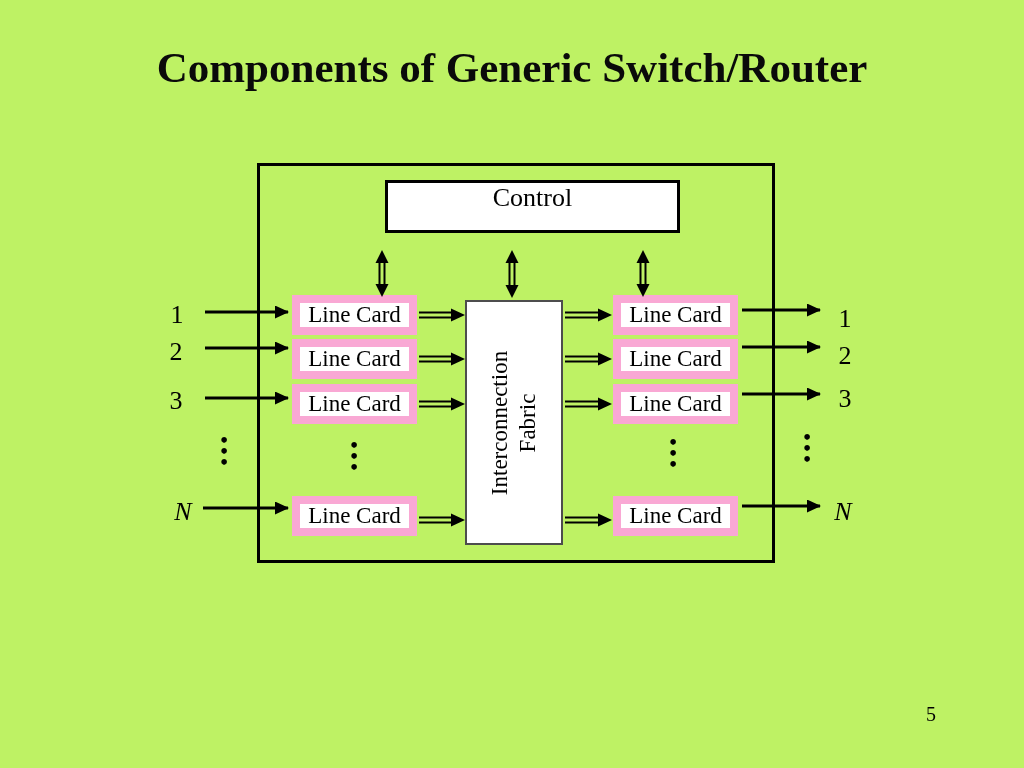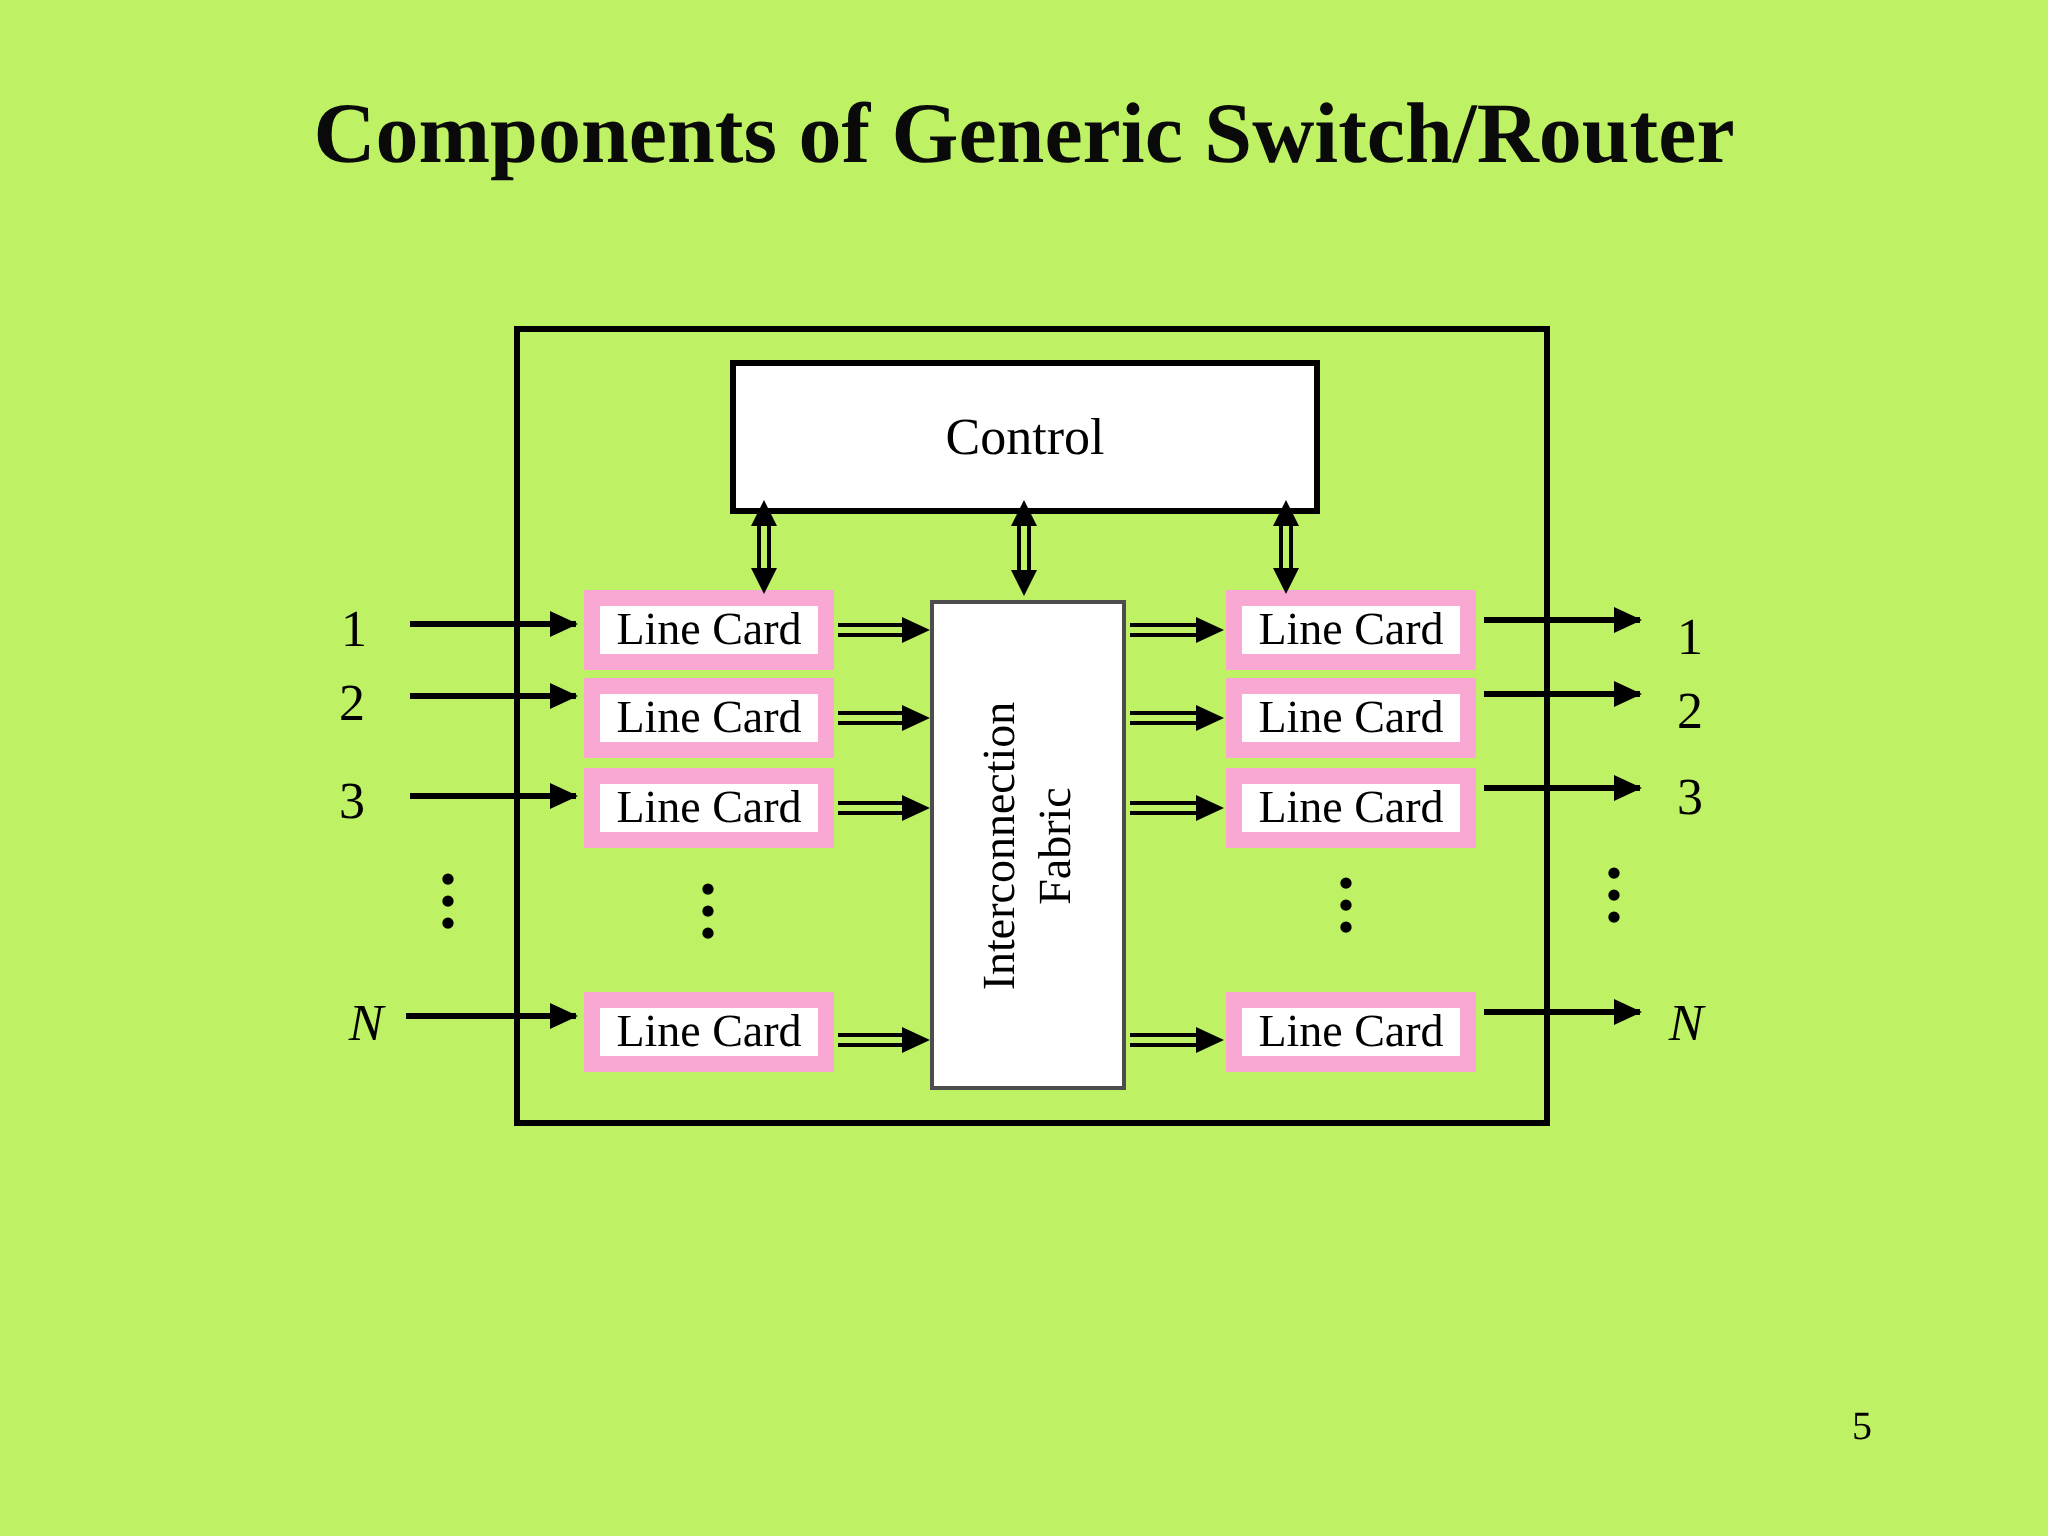--- a/index.html
+++ b/index.html
@@ -10,23 +10,23 @@
   .abs { position:absolute; }
   .title {
     top:42px; left:0; width:100%; text-align:center;
     font-size:43px; font-weight:bold; line-height:52px; color:#0a0a0a;
   }
   .outer-box {
     left:257px; top:163px; width:518px; height:400px;
     border:3px solid #000; box-sizing:border-box;
   }
   .control-box {
-    left:365px; top:180px; width:295px; height:77px;
+    left:385px; top:180px; width:295px; height:53px;
     border:3px solid #000; box-sizing:border-box;
-    display:flex; align-items:center; justify-content:center;
+    display:flex; align-items:flex-start; justify-content:center;
     font-size:26px; background:#fff;
   }
   .fabric-box {
     left:465px; top:300px; width:98px; height:245px;
     border:2px solid #4d4d4d; box-sizing:border-box; background:#fff;
   }
   .fabric-text {
     position:absolute; left:50%; top:50%; width:245px;
     transform:translate(-50%,-50%) rotate(-90deg);
     text-align:center; font-size:23px; line-height:28px; white-space:nowrap;

